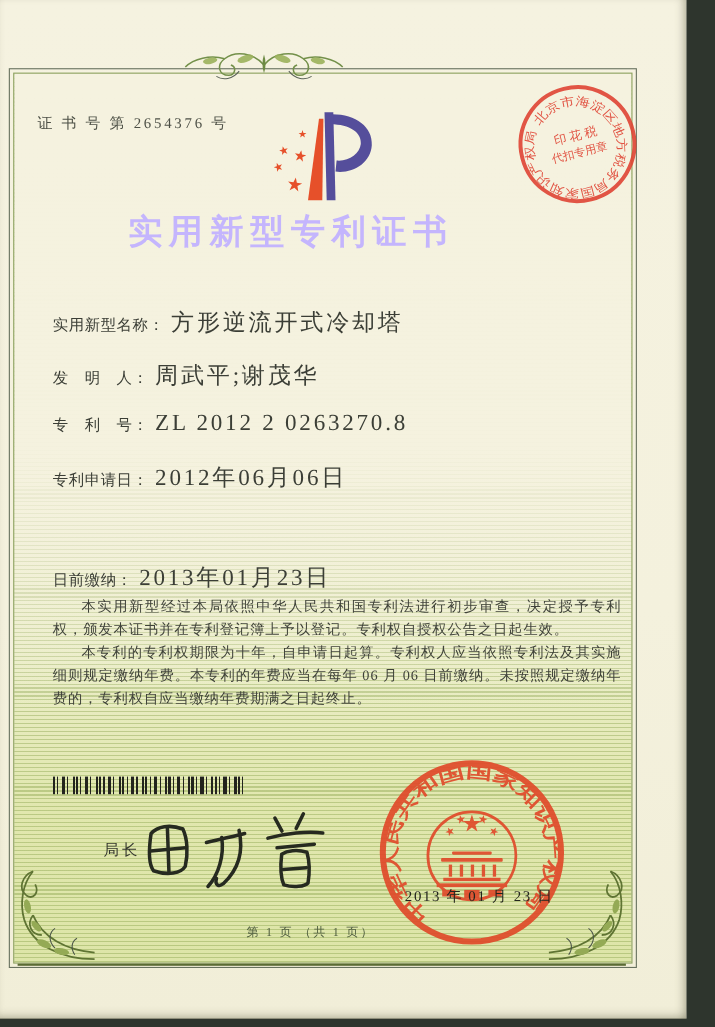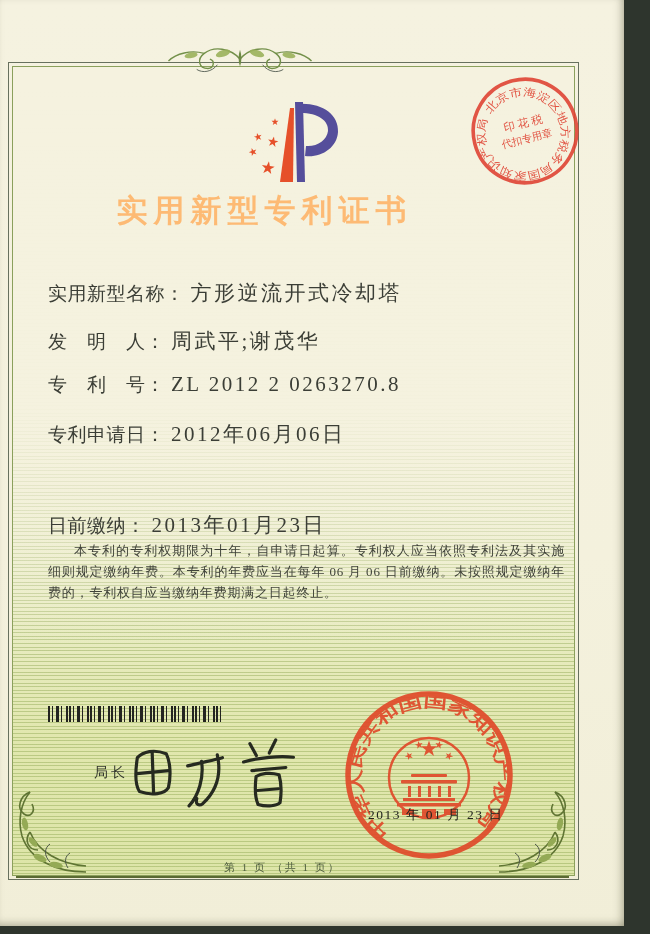--- a/index.html
+++ b/index.html
@@ -31,24 +31,24 @@
   .flourish{position:absolute;top:786px;width:80px;height:90px;}
   .flourish.left{left:10px;}
   .flourish.right{left:495px;transform:scaleX(-1);}
   .cert-no{
     position:absolute;left:34px;top:103px;font-size:13.5px;color:#4d5046;
     letter-spacing:2.5px;
   }
   .logo{position:absolute;left:245px;top:82px;width:100px;height:104px;}
   .title{
     position:absolute;left:8px;top:190px;width:513px;text-align:center;
-    font-size:31px;font-weight:bold;color:#fdba74;letter-spacing:6px;
+    font-size:31px;font-weight:bold;color:#c4b5fd;letter-spacing:6px;
   }
   .field{position:absolute;left:48px;color:#3b3e36;white-space:nowrap;}
-  .flabel{font-size:19px;letter-spacing:.5px;font-family:Liberation Mono, monospace;}
+  .flabel{font-size:14px;letter-spacing:.5px;font-family:Liberation Mono, monospace;}
   .fvalue{font-size:21px;letter-spacing:2.5px;margin-left:6px;}
   .f1{top:279px;} .f2{top:327px;} .f3{top:372px;} .f4{top:420px;} .f5{top:467px;} .f6{top:511px;}
   .bodytext{
     position:absolute;left:48px;top:540px;width:517px;
     font-size:13px;line-height:21px;color:#3f4239;letter-spacing:.8px;
     text-align:justify;
   }
   .bodytext p{margin:0;text-indent:2em;}
   .barcode{
     position:absolute;left:48px;top:706px;width:174px;height:16px;
@@ -62,21 +62,21 @@
   .sig-title{position:absolute;left:94px;top:764px;font-size:14px;color:#33362d;letter-spacing:3px;}
   .sig-svg{position:absolute;left:128px;top:733px;width:172px;height:84px;transform:rotate(-2deg);}
   .seal{position:absolute;left:342px;top:688px;width:174px;height:174px;opacity:.92;}
   .seal text{font-family:"Liberation Serif","DejaVu Serif",serif;}
   .issue-date{
     position:absolute;left:368px;top:806px;width:170px;font-size:13.5px;color:#23251e;
     letter-spacing:1.5px;white-space:nowrap;
   }
   .tax-stamp{position:absolute;left:466px;top:72px;width:118px;height:118px;transform:rotate(-14deg);opacity:.88;}
   .tax-stamp text{font-family:"Liberation Serif","DejaVu Serif",serif;}
-  .footer{position:absolute;left:224px;top:860px;font-size:11px;color:#4e5d3e;letter-spacing:2px;}
+  .footer{position:absolute;left:224px;top:840px;font-size:11px;color:#4e5d3e;letter-spacing:2px;}
 </style>
 </head>
 <body>
 
 <div id="screen">
 
   <div class="paper"></div>
 
   <div class="frame-outer"></div>
   <div class="frame-inner"></div>
@@ -132,20 +132,21 @@
       <path d="M58,82 C54,76 55,70 60,67"></path>
     </g>
     <g fill="#94aa55">
       <ellipse cx="30" cy="72" rx="7" ry="3.2" transform="rotate(25 30 72)"></ellipse>
       <ellipse cx="46" cy="79" rx="7" ry="3" transform="rotate(12 46 79)"></ellipse>
       <ellipse cx="15" cy="38" rx="6.5" ry="3" transform="rotate(78 15 38)"></ellipse>
       <ellipse cx="23" cy="56" rx="6" ry="2.8" transform="rotate(48 23 56)"></ellipse>
     </g>
   </svg>
 
+  <div class="cert-no">证 书 号 第 2654376 号</div>
 
   <svg class="logo" viewBox="0 0 100 104">
     <defs>
       <symbol id="star" viewBox="-10 -10 20 20">
         <path d="M0,-10 L2.29,-3.16 L9.51,-3.09 L3.71,1.21 L5.88,8.09 L0,3.9 L-5.88,8.09 L-3.71,1.21 L-9.51,-3.09 L-2.29,-3.16 Z"></path>
       </symbol>
     </defs>
 
     <path d="M52,22 C76,20 94,32 93,50 C92,66 76,76 60,74 L61,64 C72,65 82,58 83,49 C84,38 72,30 52,31 Z" fill="#554e9b"></path>
 
@@ -174,20 +175,21 @@
     <span class="flabel">专　利　号：</span><span class="fvalue">ZL 2012 2 0263270.8</span>
   </div>
   <div class="field f4">
     <span class="flabel">专利申请日：</span><span class="fvalue">2012年06月06日</span>
   </div>
   <div class="field f6">
     <span class="flabel">日前缴纳：</span><span class="fvalue">2013年01月23日</span>
   </div>
 
   <div class="bodytext">
+    <p>本实用新型经过本局依照中华人民共和国专利法进行初步审查，决定授予专利权，颁发本证书并在专利登记簿上予以登记。专利权自授权公告之日起生效。</p>
     <p>本专利的专利权期限为十年，自申请日起算。专利权人应当依照专利法及其实施细则规定缴纳年费。本专利的年费应当在每年 06 月 06 日前缴纳。未按照规定缴纳年费的，专利权自应当缴纳年费期满之日起终止。</p>
   </div>
 
   <div class="barcode"></div>
 
   <div class="sig-title">局长</div>
   <svg class="sig-svg" viewBox="0 0 172 84">
     <title>田力普</title>
     <g fill="none" stroke="#262a20" stroke-width="3.2" stroke-linecap="round" stroke-linejoin="round">
       <path d="M10,22 C7,38 7,50 11,56 C24,61 36,59 40,53 C43,42 43,28 39,19 C27,14 16,16 10,22 Z"></path>

